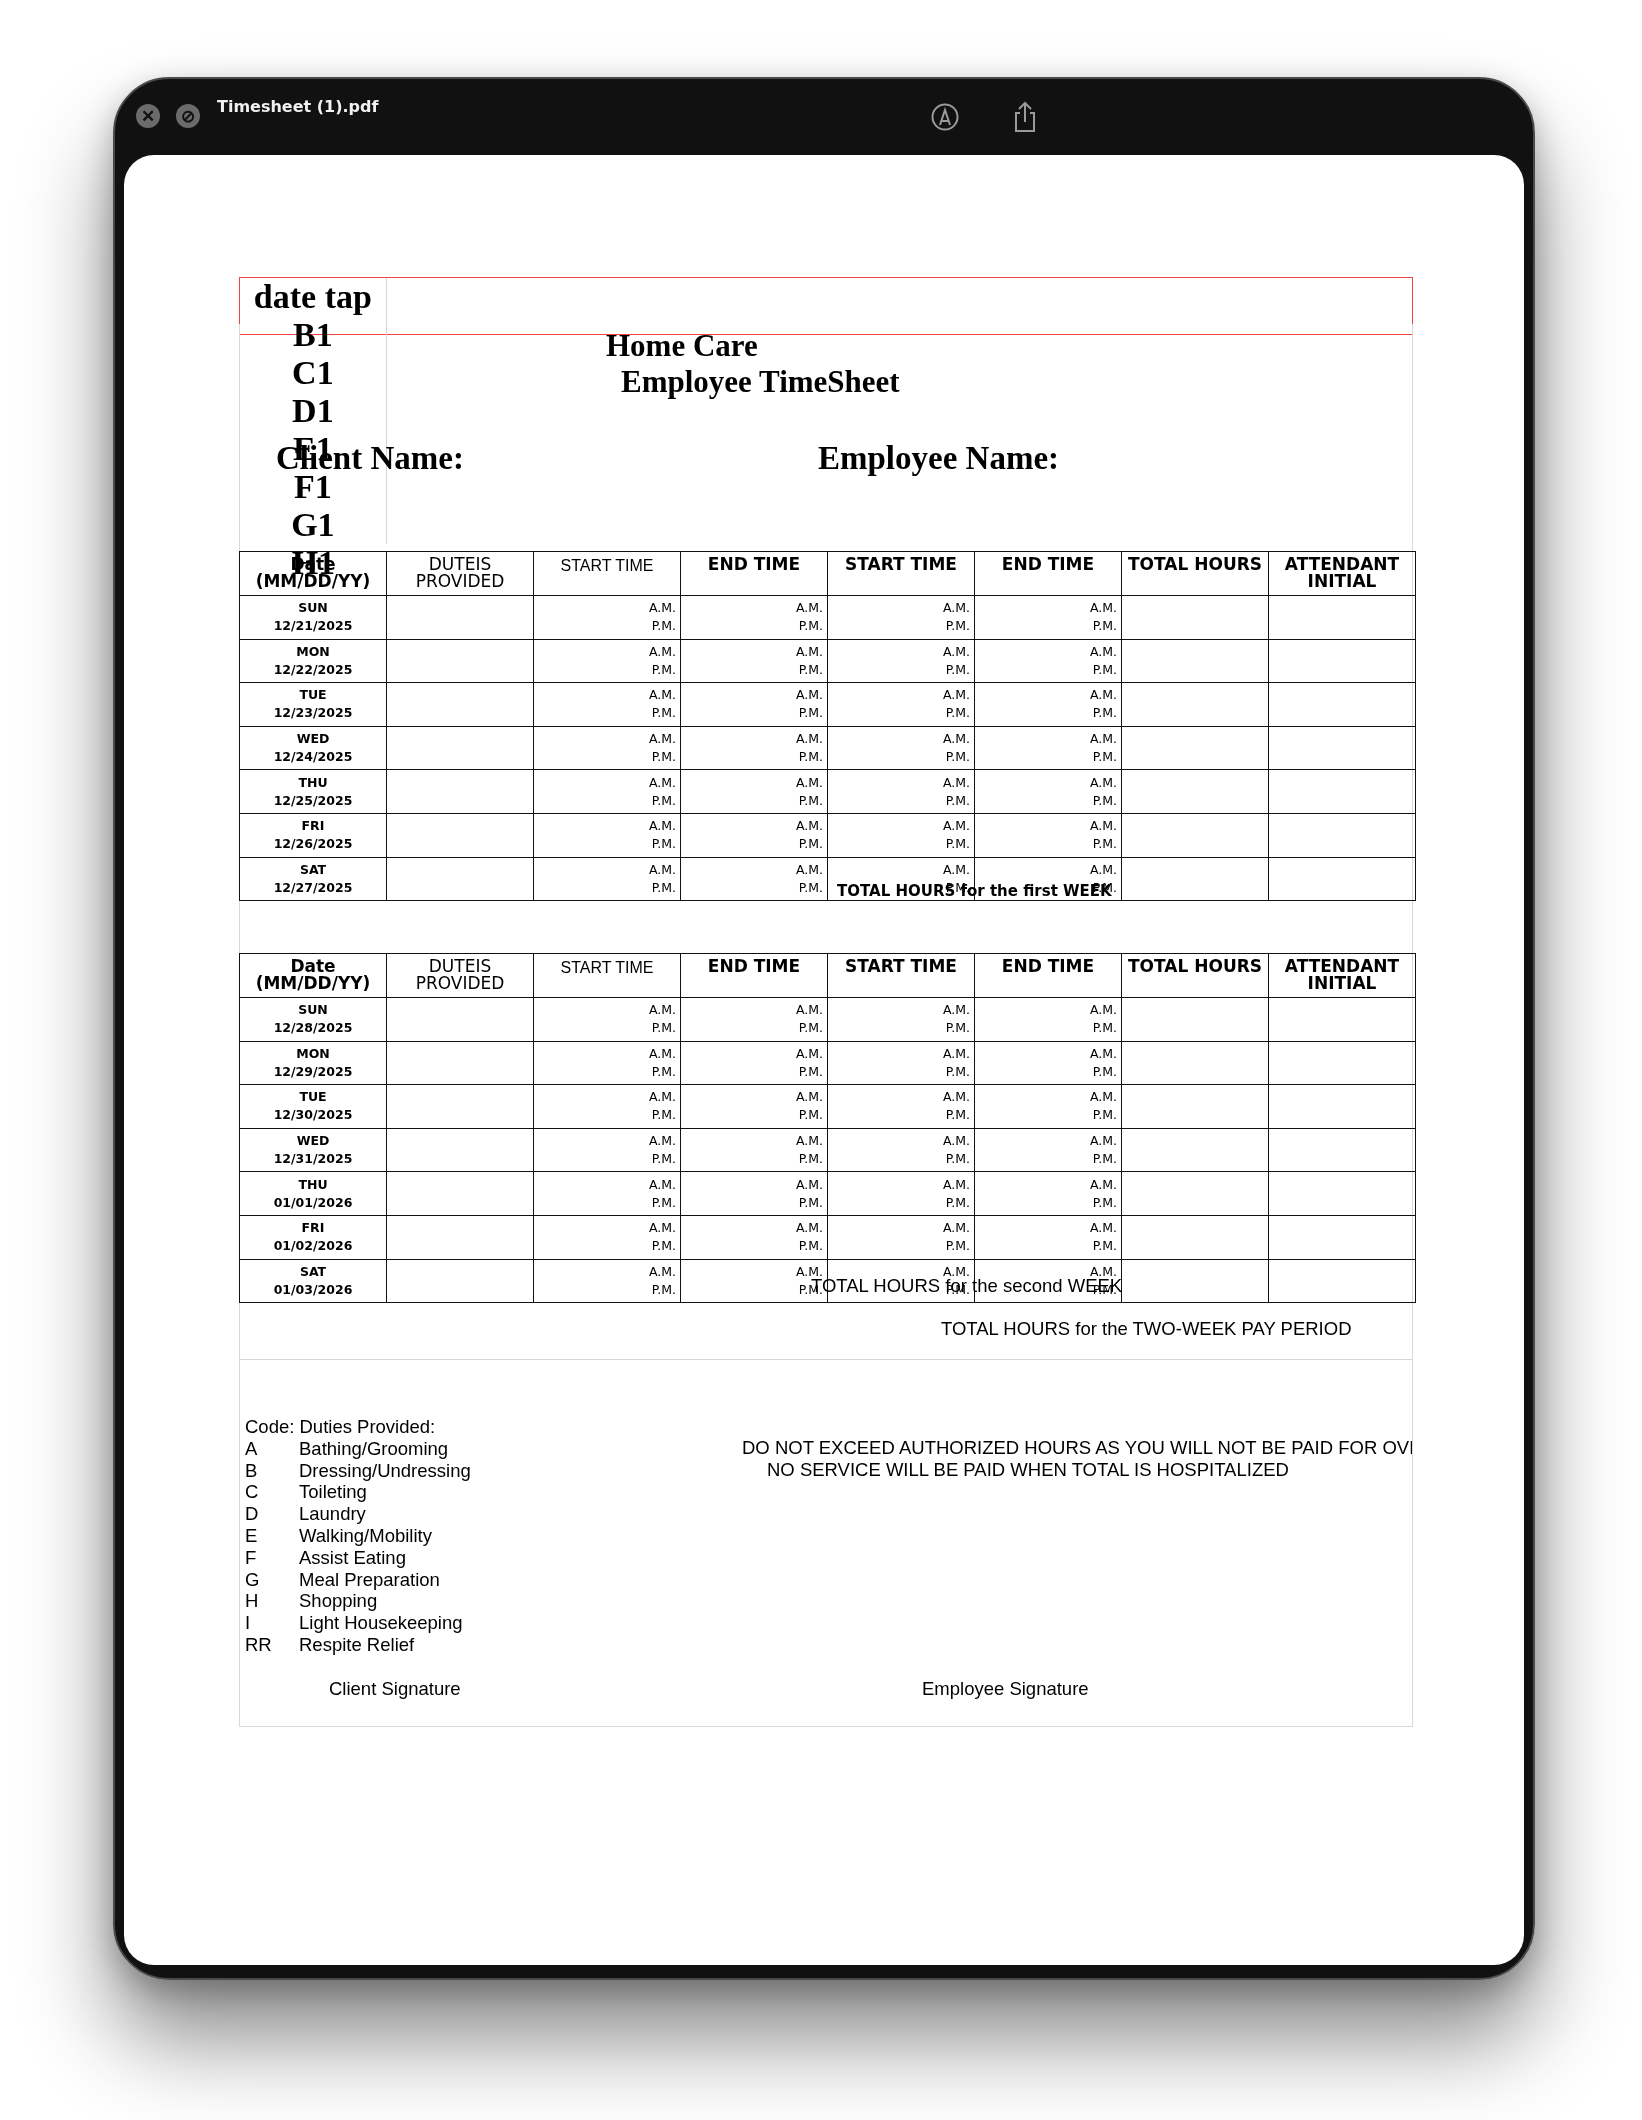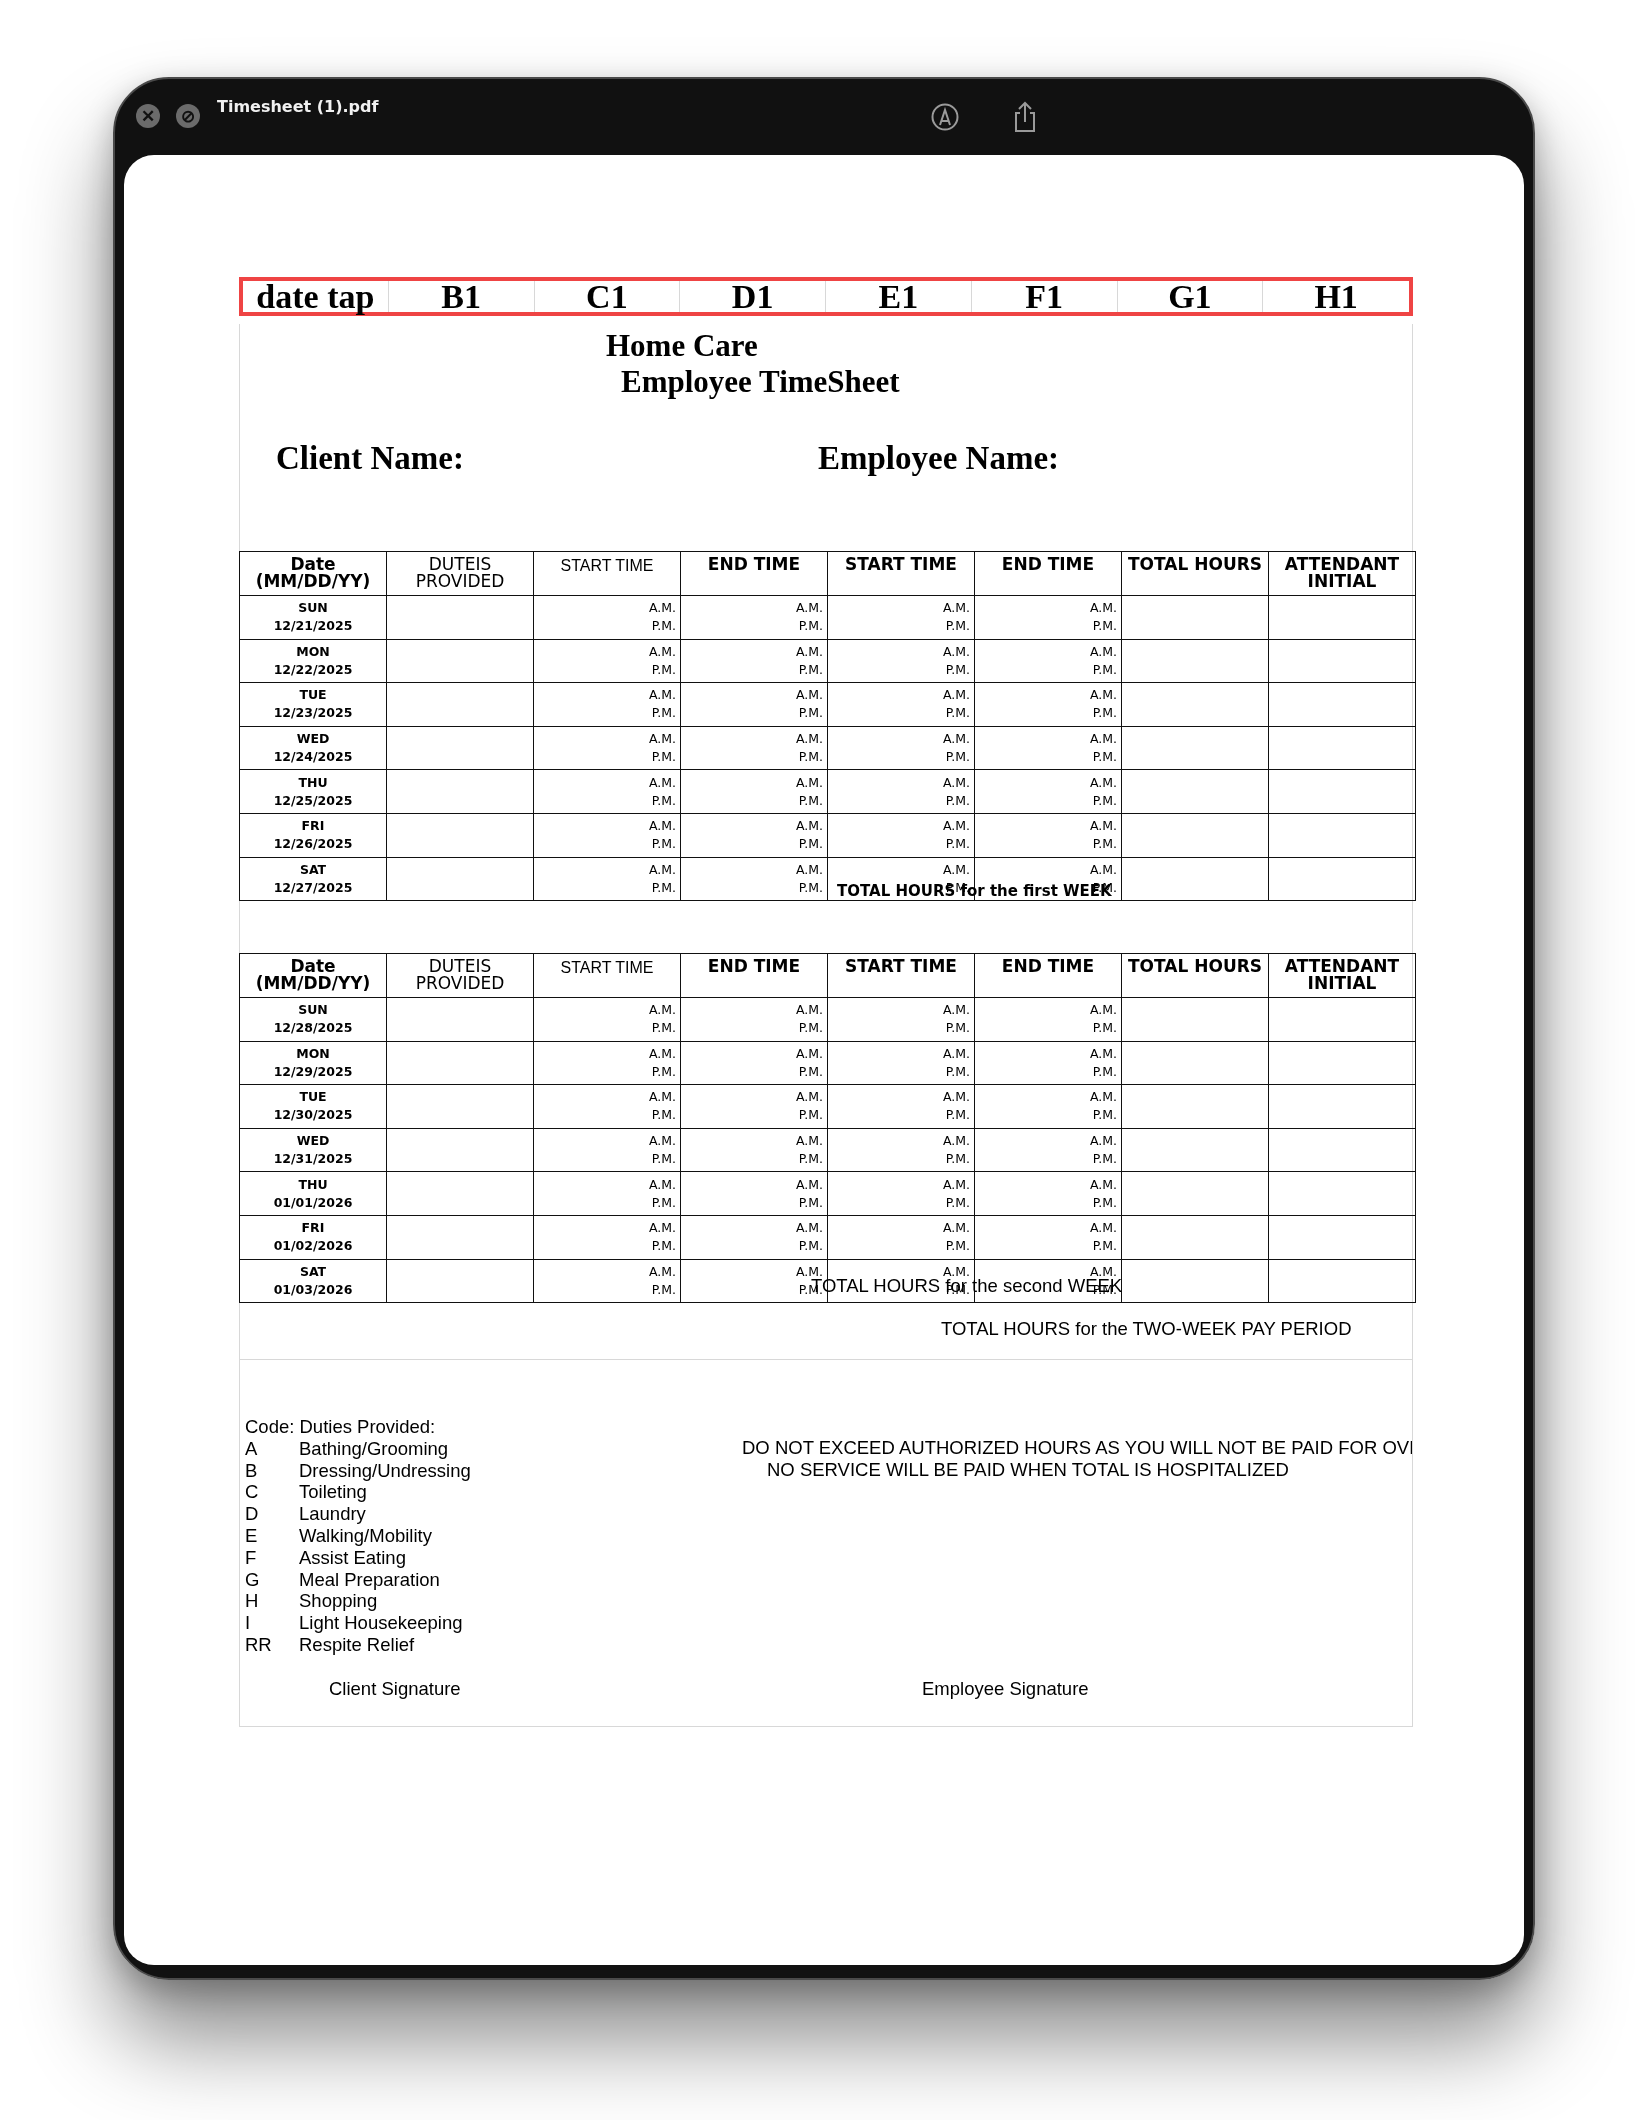--- a/index.html
+++ b/index.html
@@ -42,21 +42,21 @@
     border-radius:22px; background:#242424; color:#e8e8e8;
     font-family:"DejaVu Sans", sans-serif; font-size:26px;
     display:flex; align-items:center; justify-content:center; border:none;
   }
   .page {
     position:absolute; left:9px; top:76px; width:1400px; height:1810px;
     background:#ffffff; border-radius:30px;
   }
   
   .sheet { position:absolute; left:115px; top:122px; width:1174px; }
-  .colrow { display:flex; height:39px; border:4px solid #ef4444; box-sizing:border-box; }
+  .colrow { display:flex; height:58px; border:1px solid #ef4444; box-sizing:border-box;flex-direction:column; }
   .colrow .c {
     width:146.75px; border-right:1px solid #d8d8d8; box-sizing:border-box;
     font-family:"Liberation Serif", serif; font-weight:bold; font-size:34px;
     display:flex; align-items:center; justify-content:center; color:#000;
   }
   .colrow .c:last-child { border-right:none; }
   .frame {
     position:absolute; left:0; top:47px; width:1174px; height:1403px;
     border-left:1px solid #d8d8d8; border-right:1px solid #d8d8d8; border-bottom:1px solid #d8d8d8;
     box-sizing:border-box;

